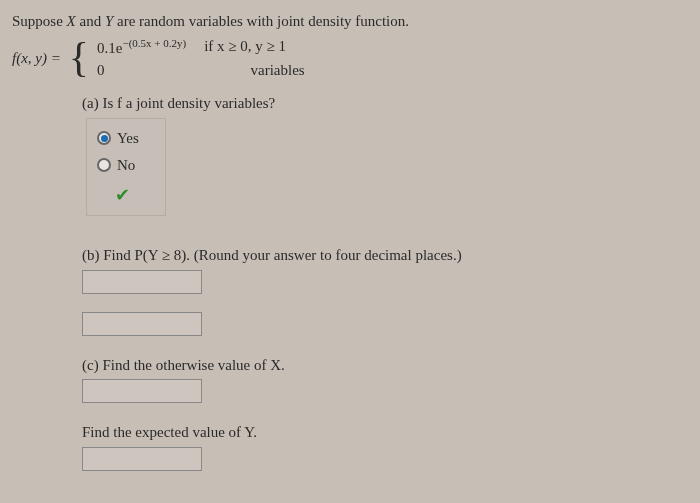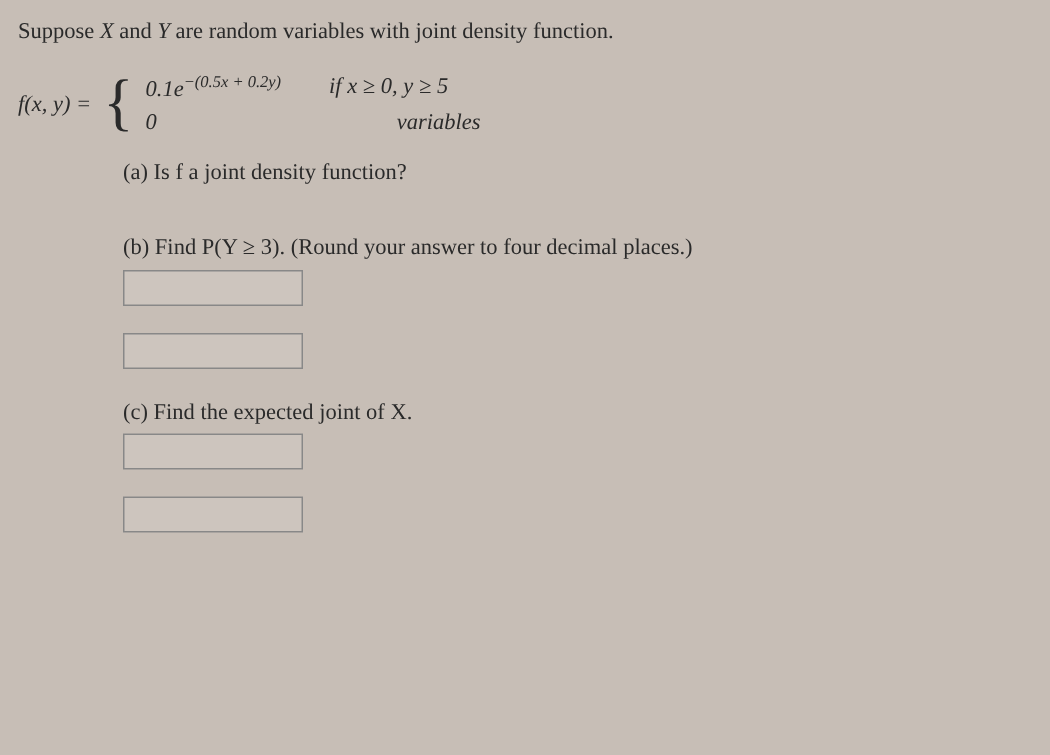--- a/index.html
+++ b/index.html
@@ -6,27 +6,27 @@
     body {
       width: 700px;
       height: 503px;
       background: #c7beb6;
       font-family: Georgia, 'Times New Roman', serif;
       font-size: 15px;
       color: #2a2a2a;
       padding: 10px 12px;
       line-height: 1.5;
     }
-    .intro { margin-bottom: 14px; font-style: italic; }
+    .intro { margin-bottom: 2px; font-style: italic; }
     .intro .up { font-style: normal; }
     .formula { margin-bottom: 10px; display: flex; align-items: center; gap: 8px; }
     .fn { font-style: italic; }
     .brace { font-size: 42px; line-height: 0.8; font-family: serif; }
     .cases { display: inline-block; }
-    .case-row { display: flex; gap: 32px; font-style: italic; }
+    .case-row { display: flex; gap: 18px; }
     .sup { font-size: 11px; vertical-align: super; }
     .qa-block { margin-left: 70px; margin-bottom: 8px; }
     .radio-group { margin-top: 4px; margin-left: 4px; border: 1px solid #b5aca3; padding: 6px 10px; width: 80px; background: rgba(200,195,188,0.2); }
     .radio-row { display: flex; align-items: center; gap: 6px; padding: 2px 0; }
     .radio { width: 14px; height: 14px; border: 2px solid #666; border-radius: 50%; display: inline-flex; align-items: center; justify-content: center; background: #e8e4df; }
     .radio.selected::after { content: ""; width: 7px; height: 7px; background: #1a6db3; border-radius: 50%; display: block; }
     .check-row { margin-top: 4px; padding-left: 18px; }
     .check { color: #2e8b2e; font-size: 18px; }
     .section { margin-top: 28px; margin-left: 70px; }
     .section.tight { margin-top: 18px; }
@@ -38,42 +38,56 @@
 <div class="intro">
   <span class="up">Suppose </span><span>X</span><span class="up"> and </span><span>Y</span><span class="up"> are random variables with joint density function.</span>
 </div>
 
 <div class="formula">
   <span class="fn">f(x, y) = </span>
   <span class="brace">{</span>
   <span class="cases">
     <span class="case-row">
       <span><span>0.1e</span><span class="sup">−(0.5x + 0.2y)</span></span>
-      <span>if x ≥ 0, y ≥ 5</span>
+      <span>if x ≥ 0, y ≥ 1</span>
     </span>
     <span class="case-row">
       <span>0</span>
       <span style="margin-left:128px;">variables</span>
     </span>
   </span>
 </div>
 
 <div class="qa-block">
-  <div>(a) Is f a joint density function?</div>
+  <div>(a) Is f a joint density variables?</div>
+  <div class="radio-group">
+    <div class="radio-row">
+      <span class="radio selected"></span>
+      <span>Yes</span>
+    </div>
+    <div class="radio-row">
+      <span class="radio"></span>
+      <span>No</span>
+    </div>
+    <div class="check-row">
+      <span class="check">✔</span>
+    </div>
+  </div>
 </div>
 
 <div class="section">
-  <div>(b) Find P(Y ≥ 3). (Round your answer to four decimal places.)</div>
+  <div>(b) Find P(Y ≥ 8). (Round your answer to four decimal places.)</div>
   <div class="input-box"></div>
 </div>
 
 <div class="section tight">
   <div class="input-box"></div>
 </div>
 
 <div class="section tight">
-  <div>(c) Find the expected joint of X.</div>
+  <div>(c) Find the otherwise value of X.</div>
   <div class="input-box"></div>
 </div>
 
 <div class="section tight">
+  <div>Find the expected value of Y.</div>
   <div class="input-box"></div>
 </div>
 
 </body></html>

